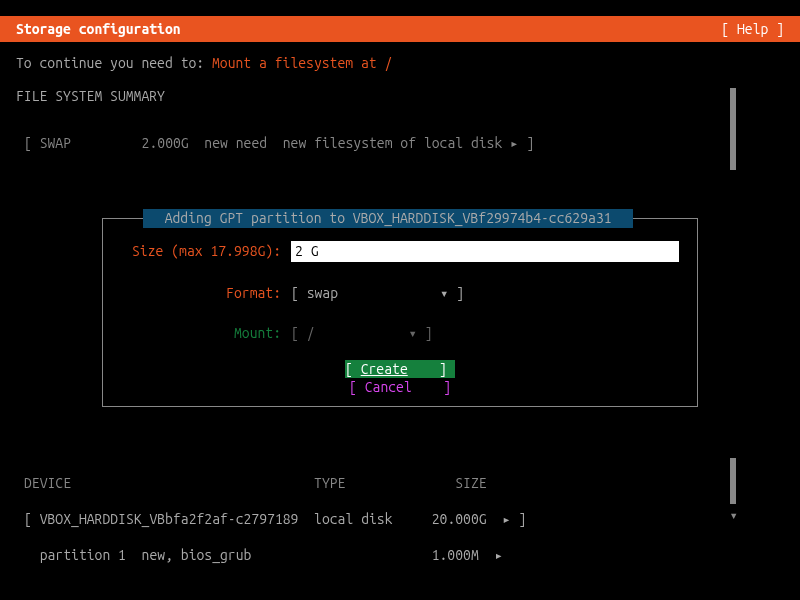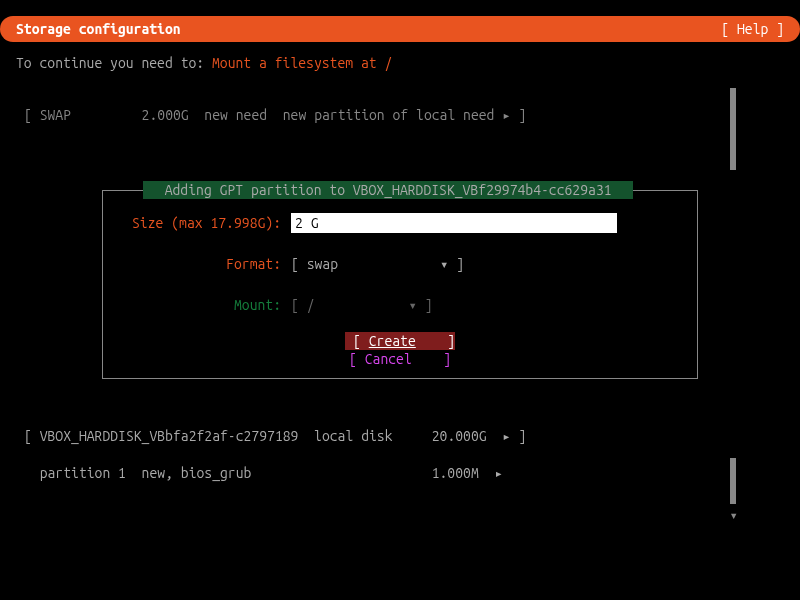--- a/index.html
+++ b/index.html
@@ -14,21 +14,20 @@
       position: relative;
       line-height: 1.3;
     }
     .header {
       background: #e95420;
       color: #fff;
       padding: 4px 16px;
       display: flex;
       justify-content: space-between;
       margin-top: 16px;
-      border-radius: 13px;
     }
     .header-title { font-weight: bold; }
     .content {
       padding: 12px 16px;
     }
     .hint-line { color: #aaa; margin-bottom: 15px; }
     .hint-action { color: #e95420; }
     .section-title { color: #aaa; margin-top: 6px; margin-bottom: 10px; }
     .table { color: #888; margin-left: 8px;}
     .table-header { color: #888; }
@@ -46,67 +45,68 @@
     .dialog {
       border: 1px solid #888;
       margin: 30px 86px 12px 86px;
       padding: 12px 18px 10px 18px;
       position: relative;
     }
     .dialog-title {
       position: absolute;
       top: -10px;
       left: 40px;
-      background: #14532d;
+      background: #0c4a6e;
       padding: 0 6px;
       color: #aaa;
     }
     .form-row { display: flex; margin: 10px 0; align-items: center;}
     .form-label { color: #e95420; text-align: right; width: 160px; margin-right: 10px;}
     .form-label-dim { color: #15803d; text-align: right; width: 160px; margin-right: 10px;}
     .form-input {
       background: #fff;
       color: #000;
       padding: 1px 4px;
-      width: 326px;
+      width: 388px;
       display: inline-block;
     }
     .form-select { color: #aaa; }
     .form-select-dim { color: #666; }
     .dialog-buttons { text-align: center; margin-top: 18px; }
     .btn-create {
-      background: #7f1d1d;
+      background: #15803d;
       color: #fff;
       display: inline-block;
       padding: 0 0;
       width: 110px;
-      text-align: right;
+      text-align: left;
     }
     .btn-create .u { text-decoration: underline; }
     .btn-cancel { color: #d946ef; display: inline-block; width: 110px; text-align: right; padding: 0 4px;}
     .avail-section { margin-top: 30px; margin-left: 8px;}
     .avail-row { color: #aaa; }
     .pre { white-space: pre; }
   </style>
 </head>
 <body>
 
 <div class="header">
   <span class="header-title">Storage configuration</span>
   <span>[ Help ]</span>
 </div>
 
 <div class="content">
   <div class="hint-line">
     <span>To continue you need to: </span><span class="hint-action">Mount a filesystem at /</span>
   </div>
 
+  <div class="section-title">FILE SYSTEM SUMMARY</div>
 
   <div class="table pre">
-<div class="table-row"><span>[ SWAP</span>         <span>2.000G</span>  <span>new need</span>  <span>new partition of local need ▸ ]</span></div>
+<div class="table-row"><span>[ SWAP</span>         <span>2.000G</span>  <span>new need</span>  <span>new filesystem of local disk ▸ ]</span></div>
   </div>
 
   <div class="scrollbar sb1"></div>
 
   <div class="dialog">
     <div class="dialog-title pre">  <span>Adding GPT partition to VBOX_HARDDISK_VBf29974b4-cc629a31</span>  </div>
 
     <div class="form-row">
       <span class="form-label">Size (max 17.998G):</span>
       <span class="form-input">2 G</span>
@@ -122,20 +122,21 @@
       <span class="form-select-dim pre">[ /            ▾ ]</span>
     </div>
 
     <div class="dialog-buttons">
       <div><span class="btn-create pre"><span>[ </span><span class="u">Create</span><span>    ]</span></span></div>
       <div><span class="btn-cancel pre">[ Cancel    ]</span></div>
     </div>
   </div>
 
   <div class="avail-section pre">
+    <div class="table-header"><span>DEVICE</span>                               <span>TYPE</span>              <span>SIZE</span></div>
 <div class="avail-row"><span>[ VBOX_HARDDISK_VBbfa2f2af-c2797189</span>  <span>local disk</span>     <span>20.000G</span>  <span class="arrow">▸ ]</span></div>
 <div class="avail-row"><span>  partition 1  new, bios_grub</span>                       <span>1.000M</span>  <span class="arrow">▸</span></div>
 
   </div>
 
   <div class="scrollbar sb2"></div>
   <div class="sb2b">▾</div>
 
 </div>
 

